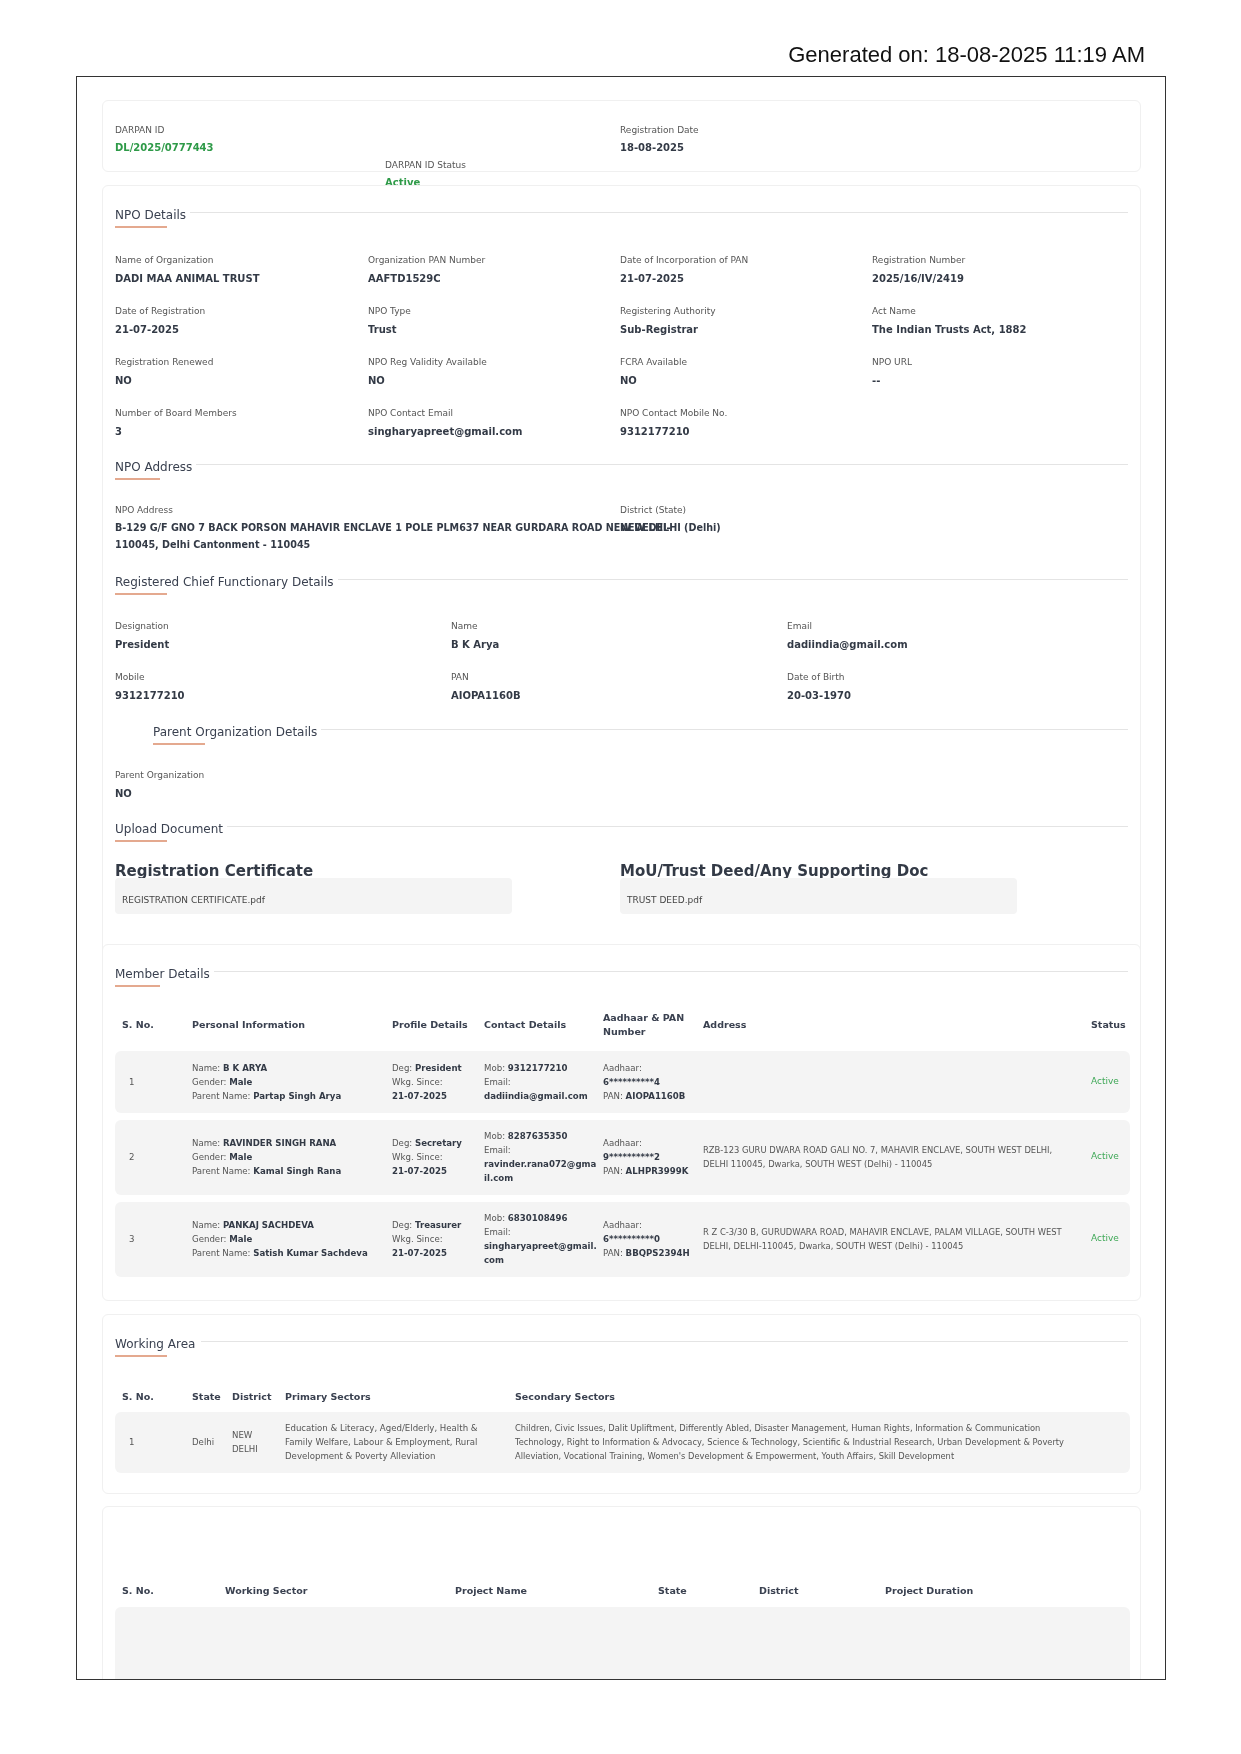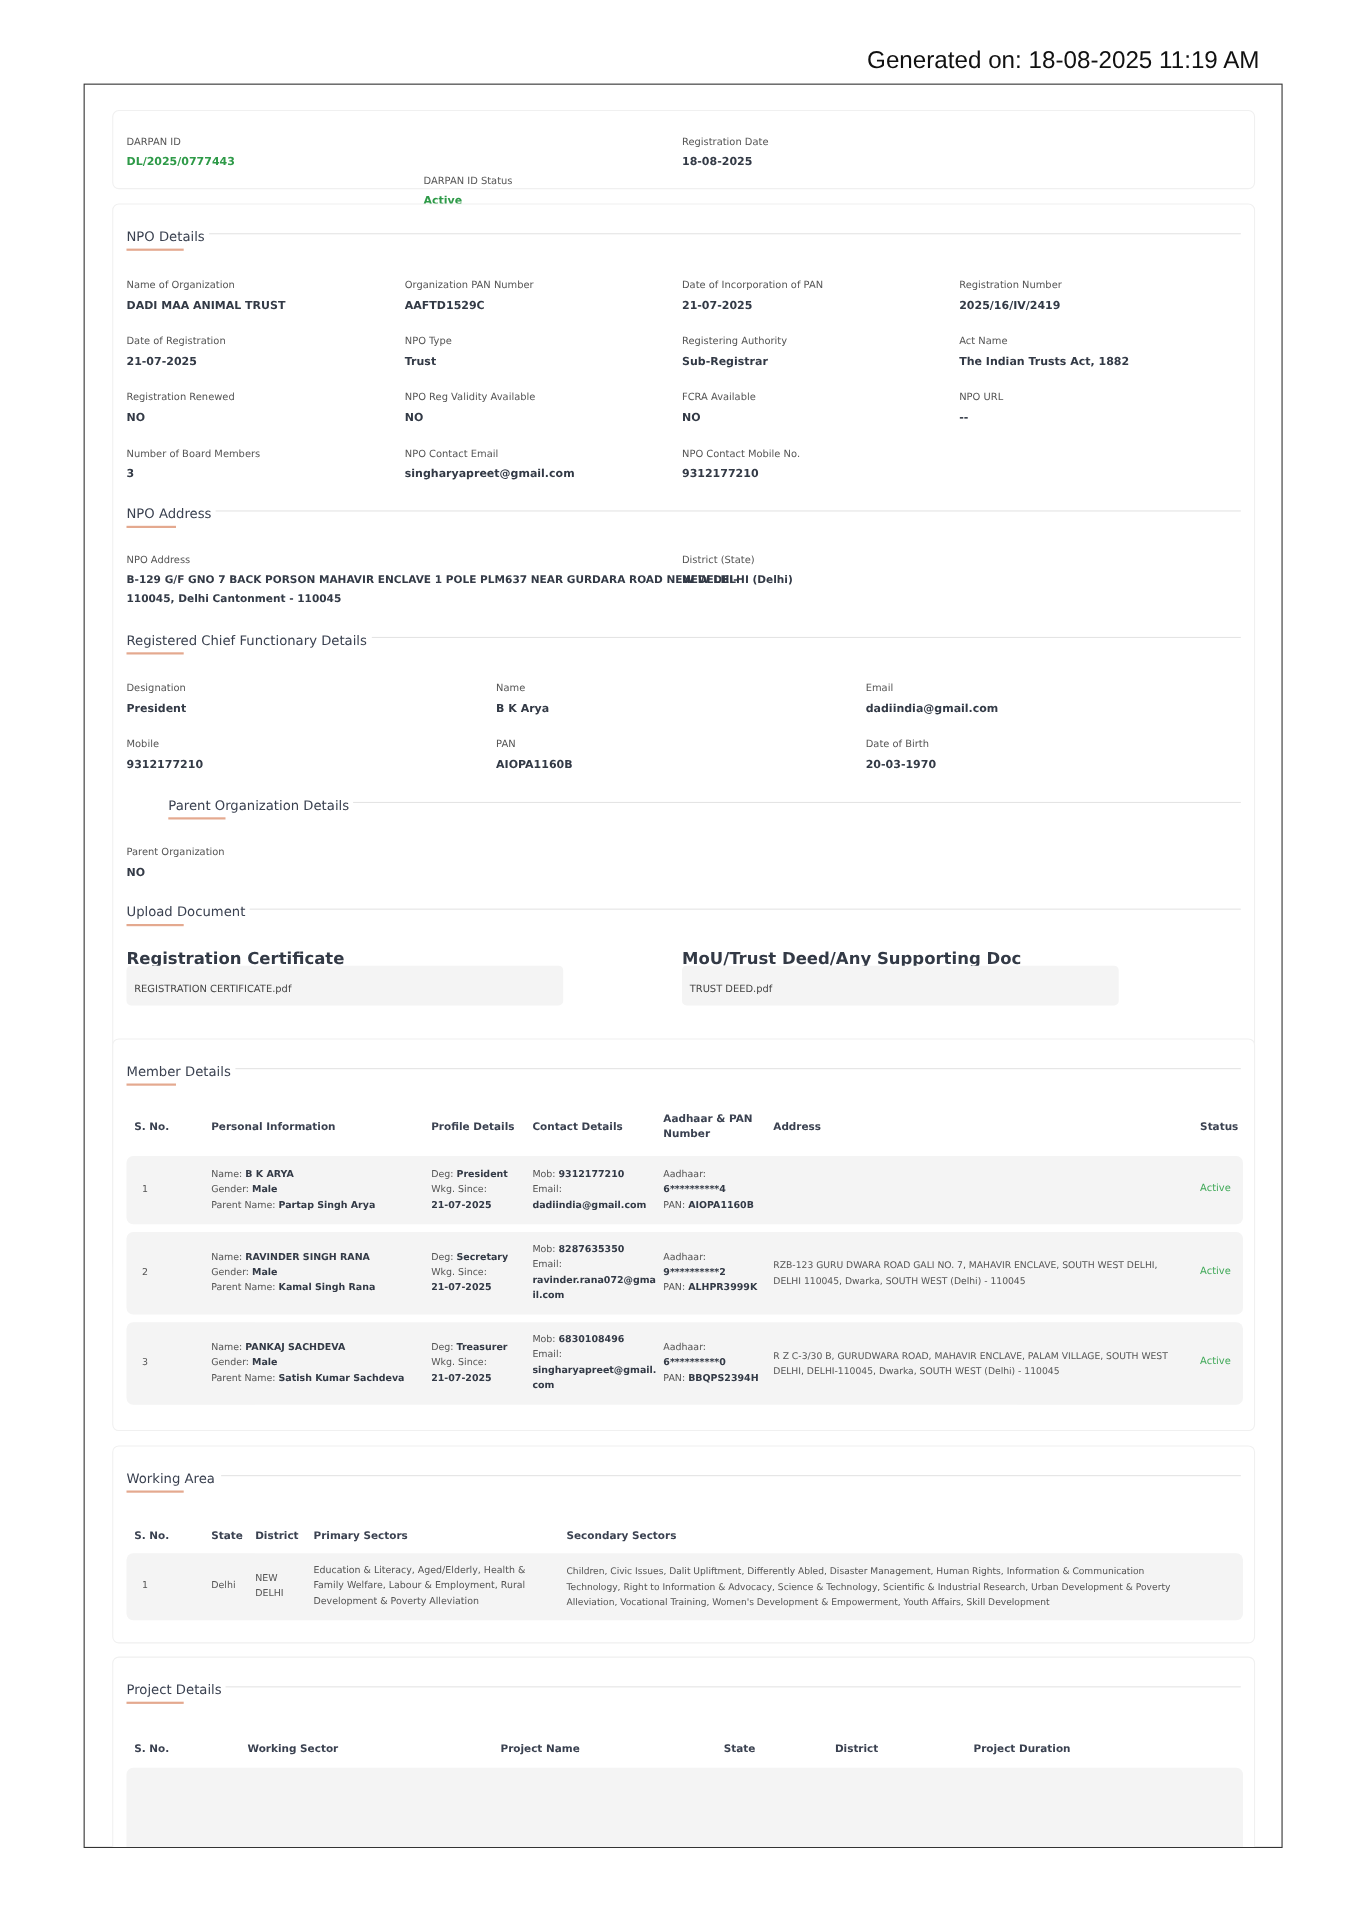--- a/index.html
+++ b/index.html
@@ -287,25 +287,20 @@
     <div class="row" style="top:97px;height:61px;">
       <div class="cell" style="left:14px;top:23px">1</div>
       <div class="cell" style="left:77px;top:23px">Delhi</div>
       <div class="cell" style="left:117px;top:16px"><span>NEW</span><br><span>DELHI</span></div>
       <div class="cell" style="left:170px;top:9px"><span>Education &amp; Literacy, Aged/Elderly, Health &amp;</span><br><span>Family Welfare, Labour &amp; Employment, Rural</span><br><span>Development &amp; Poverty Alleviation</span></div>
       <div class="cell" style="left:400px;top:9px;font-size:8.3px"><span>Children, Civic Issues, Dalit Upliftment, Differently Abled, Disaster Management, Human Rights, Information &amp; Communication</span><br><span>Technology, Right to Information &amp; Advocacy, Science &amp; Technology, Scientific &amp; Industrial Research, Urban Development &amp; Poverty</span><br><span>Alleviation, Vocational Training, Women's Development &amp; Empowerment, Youth Affairs, Skill Development</span></div>
     </div>
   </div>
 
   <div class="card" style="top:1429px;height:200px;">
-    <div class="sec-head" style="top:22px;">
-      <div class="line" style="left:88px;"></div>
-      <div class="title">Project Details</div>
-      <div class="ul" style="width:52px"></div>
-    </div>
     <div class="th" style="left:19px;top:77px">S. No.</div>
     <div class="th" style="left:122px;top:77px">Working Sector</div>
     <div class="th" style="left:352px;top:77px">Project Name</div>
     <div class="th" style="left:555px;top:77px">State</div>
     <div class="th" style="left:656px;top:77px">District</div>
     <div class="th" style="left:782px;top:77px">Project Duration</div>
     <div class="row" style="top:100px;height:100px;"></div>
   </div>
 
 </div>

